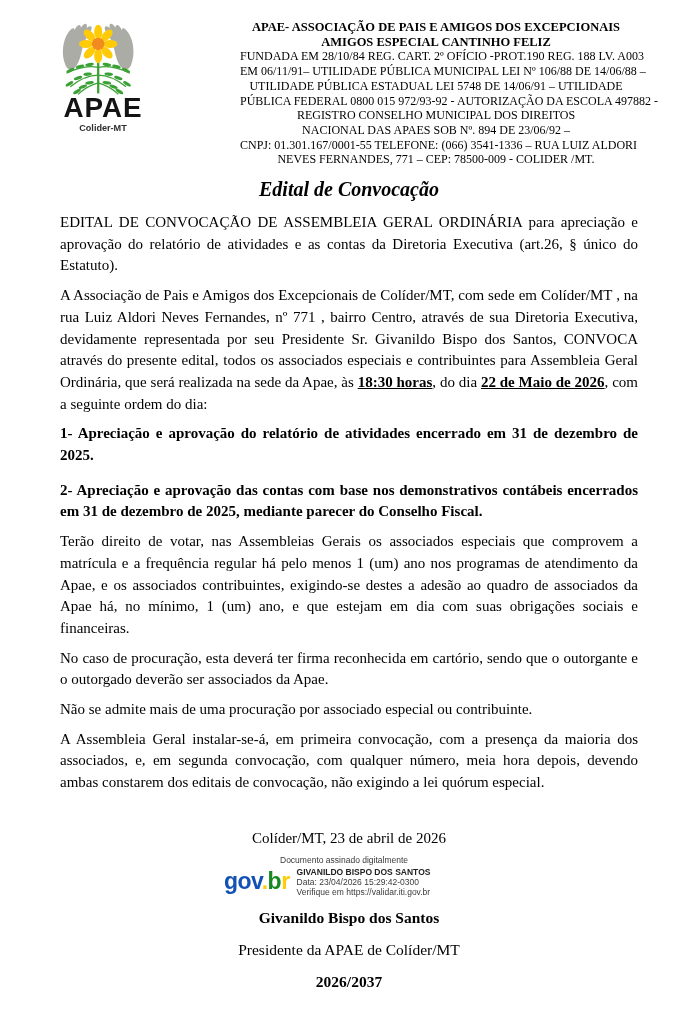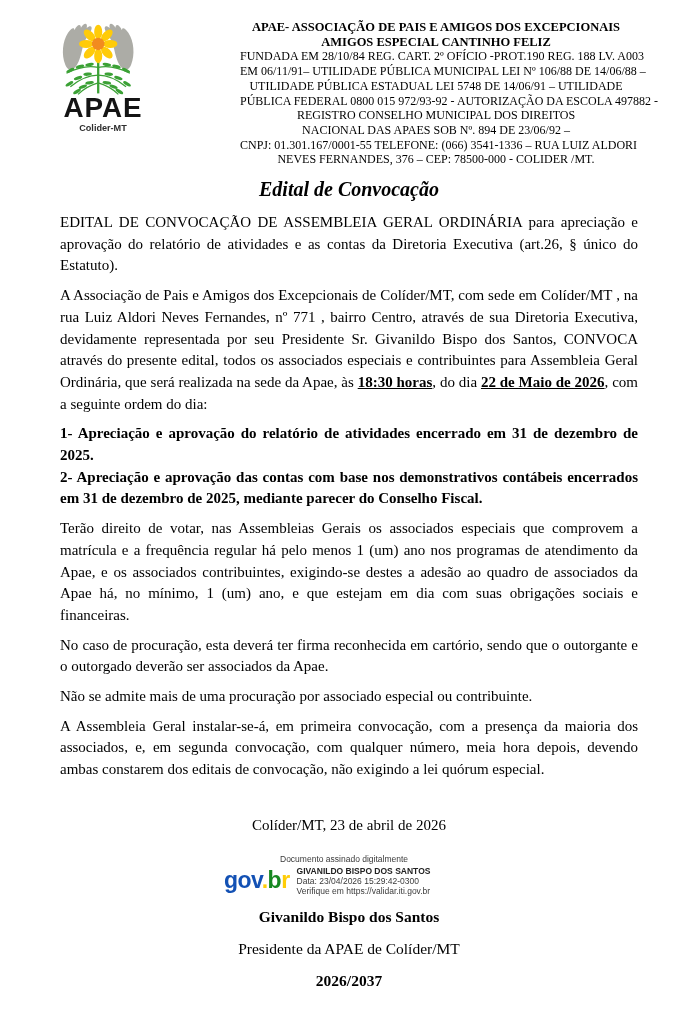--- a/index.html
+++ b/index.html
@@ -20,27 +20,27 @@
   .content { margin:0 40px 0 60px; }
   .doc-title {
     margin:22px 0 0 0; text-align:center;
     font-size:20px; font-weight:bold; font-style:italic; line-height:26px;
   }
   .body-text { margin-top:10px; }
   .body-text p.para {
     margin:8px 0 0 0; font-size:15px; line-height:21.7px;
     text-align:justify; text-justify:inter-word;
   }
-  .body-text p.para.tight { margin-top:0; }
+  .body-text p.para.tight { margin-top:13px; }
   .b { font-weight:bold; }
   .u { text-decoration:underline; }
   
   .dateline { margin-top:34px; text-align:center; font-size:15px; line-height:20px; }
   .stamp {
-    width:230px; margin:19px auto 0 auto; transform:translateX(-10px);
+    width:230px; margin:7px auto 0 auto; transform:translateX(-10px);
     font-family:"Liberation Sans", sans-serif; font-size:8.5px;
     color:#3a3a3a; line-height:10px;
   }
   .stamp-top { margin-left:56px; }
   .stamp-row { display:flex; align-items:center; margin-top:2px; }
   .govbr {
     font-family:"Liberation Sans", sans-serif; font-weight:bold;
     font-size:23px; letter-spacing:-0.5px; line-height:23px; flex:0 0 auto;
   }
   .stamp-col { margin-left:7px; }
@@ -126,21 +126,21 @@
     <div class="head-text">
       <div class="hb">APAE- ASSOCIAÇÃO DE PAIS E AMIGOS DOS EXCEPCIONAIS</div>
       <div class="hb">AMIGOS ESPECIAL CANTINHO FELIZ</div>
       <div>FUNDADA EM 28/10/84 REG. CART. 2º OFÍCIO -PROT.190 REG. 188 LV. A003</div>
       <div>EM 06/11/91– UTILIDADE PÚBLICA MUNICIPAL LEI Nº 106/88 DE 14/06/88 –</div>
       <div>UTILIDADE PÚBLICA ESTADUAL LEI 5748 DE 14/06/91 – UTILIDADE</div>
       <div>PÚBLICA FEDERAL 0800 015 972/93-92 - AUTORIZAÇÃO DA ESCOLA 497882 -</div>
       <div>REGISTRO CONSELHO MUNICIPAL DOS DIREITOS</div>
       <div>NACIONAL DAS APAES SOB Nº. 894 DE 23/06/92 –</div>
       <div>CNPJ: 01.301.167/0001-55 TELEFONE: (066) 3541-1336 – RUA LUIZ ALDORI</div>
-      <div>NEVES FERNANDES, 376 – CEP: 78500-000 - COLIDER /MT.</div>
+      <div>NEVES FERNANDES, 771 – CEP: 78500-009 - COLIDER /MT.</div>
     </div>
   </div>
 
   <div class="content">
 
     <h1 class="doc-title">Edital de Convocação</h1>
 
     <div class="body-text">
         <p class="para"><span>EDITAL DE CONVOCAÇÃO DE ASSEMBLEIA GERAL ORDINÁRIA para apreciação e aprovação do relatório de atividades e as contas da Diretoria Executiva (art.26, § único do Estatuto).</span></p>
         <p class="para"><span>A Associação de Pais e Amigos dos Excepcionais de Colíder/MT, com sede em Colíder/MT , na rua Luiz Aldori Neves Fernandes, nº 771 , bairro Centro, através de sua Diretoria Executiva, devidamente representada por seu Presidente Sr. Givanildo Bispo dos Santos, CONVOCA através do presente edital, todos os associados especiais e contribuintes para Assembleia Geral Ordinária, que será realizada na sede da Apae, às </span><span class="b u">18:30 horas</span><span>, do dia </span><span class="b u">22 de Maio de 2026</span><span>, com a seguinte ordem do dia:</span></p>

